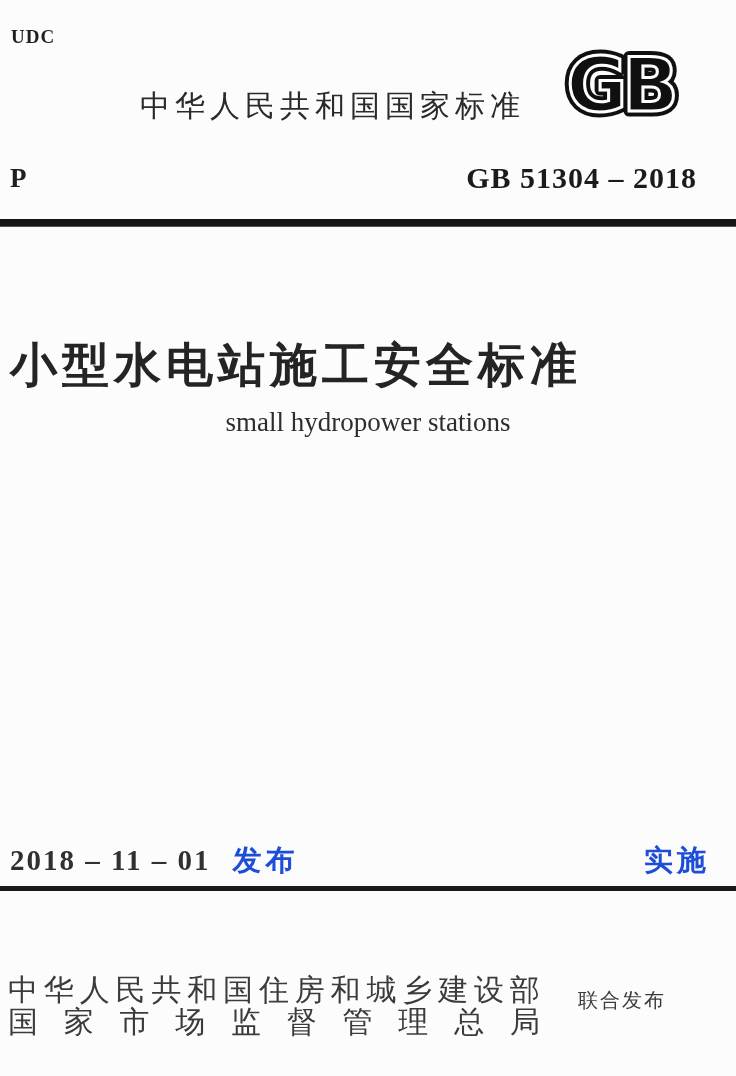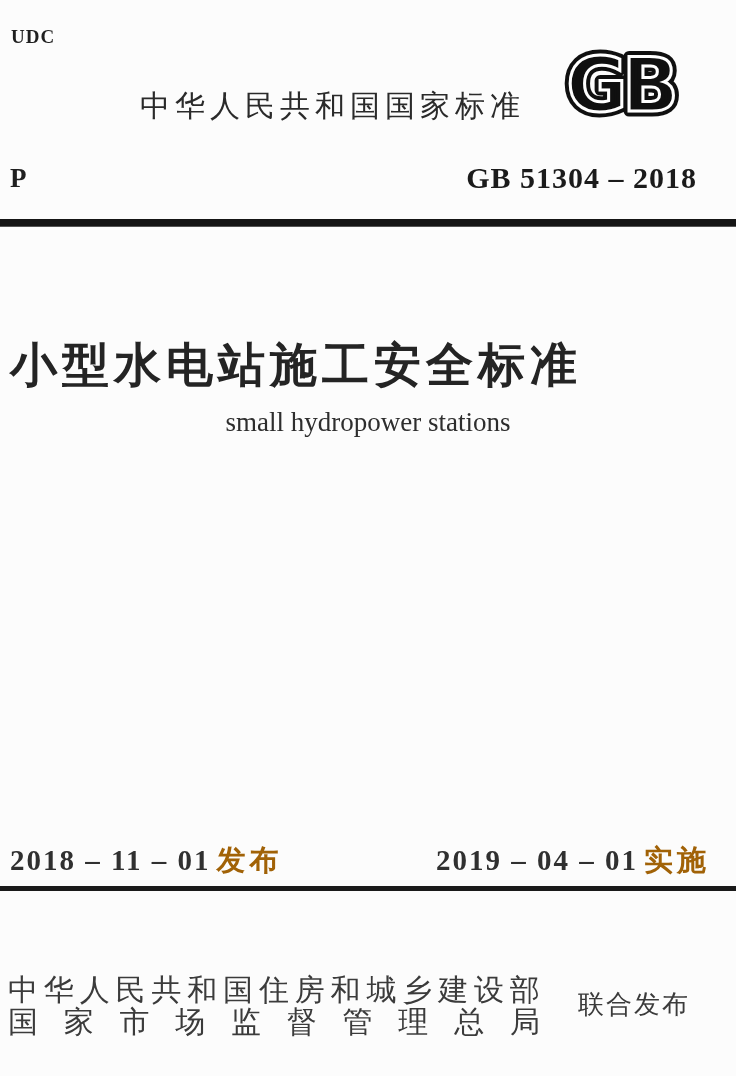--- a/index.html
+++ b/index.html
@@ -101,23 +101,23 @@
   .date-group.right { right: 26px; }
   .date-value {
     font-size: 29px;
     font-weight: bold;
     letter-spacing: 2px;
     color: #303030;
   }
   .date-label {
     font-size: 29px;
     font-weight: bold;
-    margin-left: 6px;
+    margin-left: 22px;
     letter-spacing: 4px;
-    color: #a16207;
+    color: #1d4ed8;
   }
   .rule-mid {
     position: absolute;
     left: 0; top: 886px;
     width: 736px; height: 5px;
     background: #1a1a1a;
   }
   .publisher-line {
     position: absolute;
     left: 8px;
@@ -128,21 +128,21 @@
   }
   .publisher-line.first  { top: 970px; }
   .publisher-line.second { top: 1002px; }
   .justify-chars {
     display: flex;
     justify-content: space-between;
   }
   .joint-label {
     position: absolute;
     left: 578px; top: 987px;
-    font-size: 26px;
+    font-size: 20px;
     letter-spacing: 2px;
     color: #3b3b3b;
     font-weight: 500;
     white-space: nowrap;
   }
 </style>
 </head>
 <body>
 
 <div class="page">
@@ -171,21 +171,20 @@
   <div class="title-en serif">
     <div>small hydropower stations</div>
   </div>
 
   <div class="date-row">
     <div class="date-group left">
       <span class="date-value serif">2018 – 11 – 01</span>
       <span class="date-label sans">发布</span>
     </div>
     <div class="date-group right">
-      <span class="date-value serif">2019 – 04 – 01</span>
       <span class="date-label sans">实施</span>
     </div>
   </div>
 
   <div class="rule-mid"></div>
 
   <div class="publisher-line first sans justify-chars">
       <span>中</span>
       <span>华</span>
       <span>人</span>

